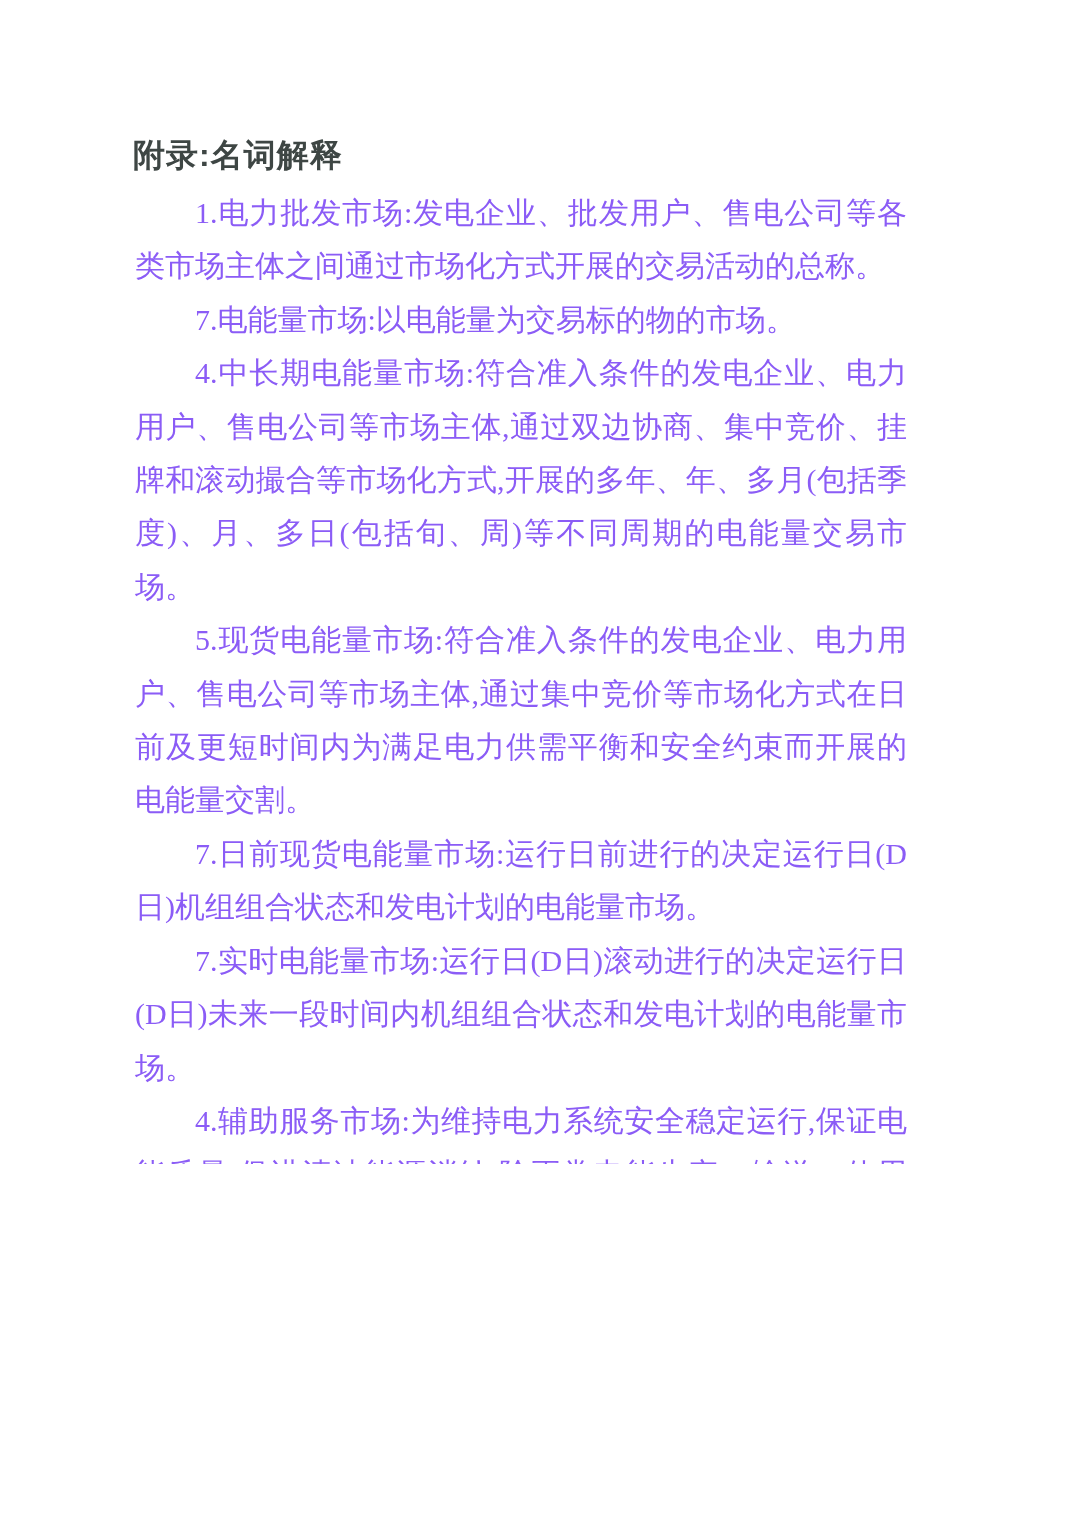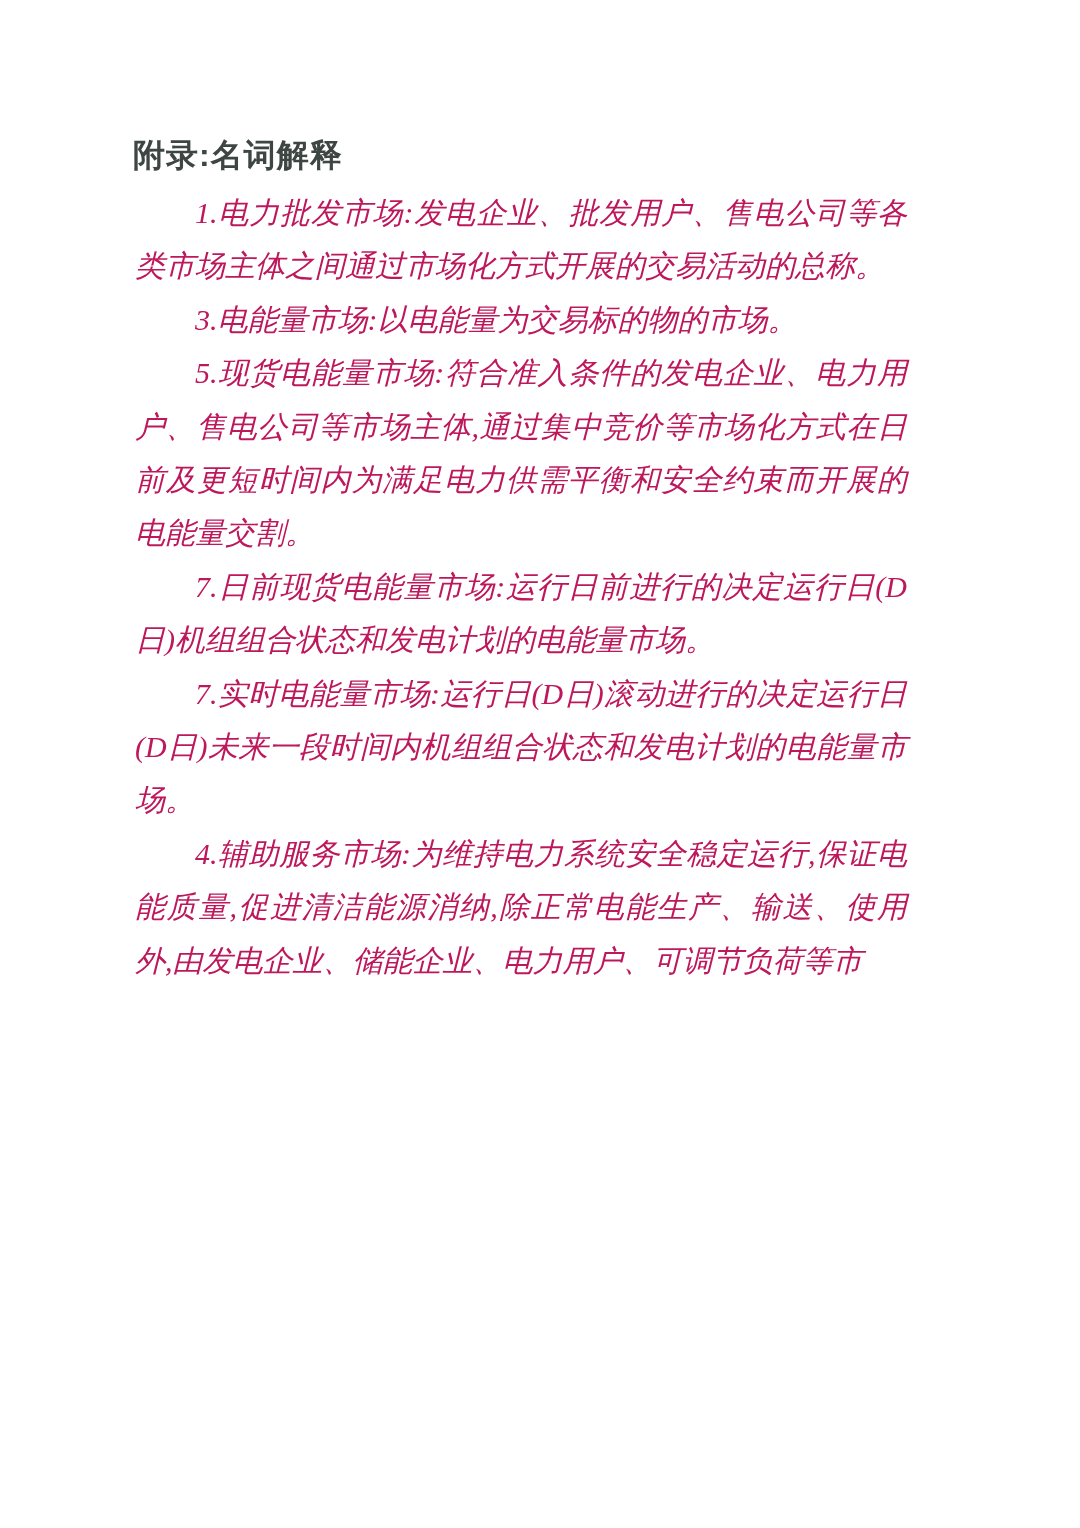--- a/index.html
+++ b/index.html
@@ -77,23 +77,24 @@
     margin-left: 3px;
   }
 </style>
 </head>
 <body>
 
 <div class="page">
 
   <h1 class="doc-title" style="color: rgb(62, 70, 68);">附录:名词解释</h1>
 
-  <div class="doc-body" style="color: #be185d; font-style: italic;">
+  <div class="doc-body" style="color: #8b5cf6;">
     <p>1.电力批发市场:发电企业、批发用户、售电公司等各类市场主体之间通过市场化方式开展的交易活动的总称。</p>
-    <p>3.电能量市场:以电能量为交易标的物的市场。</p>
+    <p>7.电能量市场:以电能量为交易标的物的市场。</p>
+    <p>4.中长期电能量市场:符合准入条件的发电企业、电力用户、售电公司等市场主体,通过双边协商、集中竞价、挂牌和滚动撮合等市场化方式,开展的多年、年、多月(包括季度)、月、多日(包括旬、周)等不同周期的电能量交易市场。</p>
     <p>5.现货电能量市场:符合准入条件的发电企业、电力用户、售电公司等市场主体,通过集中竞价等市场化方式在日前及更短时间内为满足电力供需平衡和安全约束而开展的电能量交割。</p>
     <p>7.日前现货电能量市场:运行日前进行的决定运行日(D日)机组组合状态和发电计划的电能量市场。</p>
     <p>7.实时电能量市场:运行日(D日)滚动进行的决定运行日(D日)未来一段时间内机组组合状态和发电计划的电能量市场。</p>
     <p>4.辅助服务市场:为维持电力系统安全稳定运行,保证电能质量,促进清洁能源消纳,除正常电能生产、输送、使用外,由发电企业、储能企业、电力用户、可调节负荷等市</p>
   </div>
 
   <div class="page-number" style="color: rgb(110, 118, 116);">— 25 —</div>
 
   <div class="logo" style="color: rgb(230, 0, 18);">
     <span class="latin">ESCN</span><span class="cjk">中国储能网</span>

